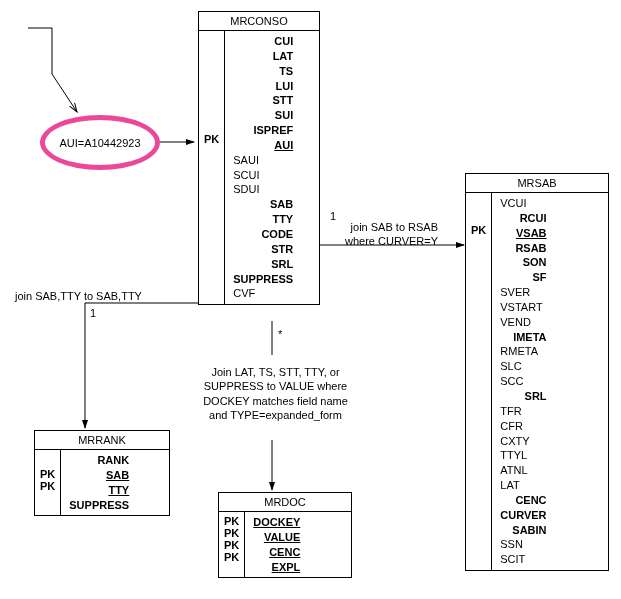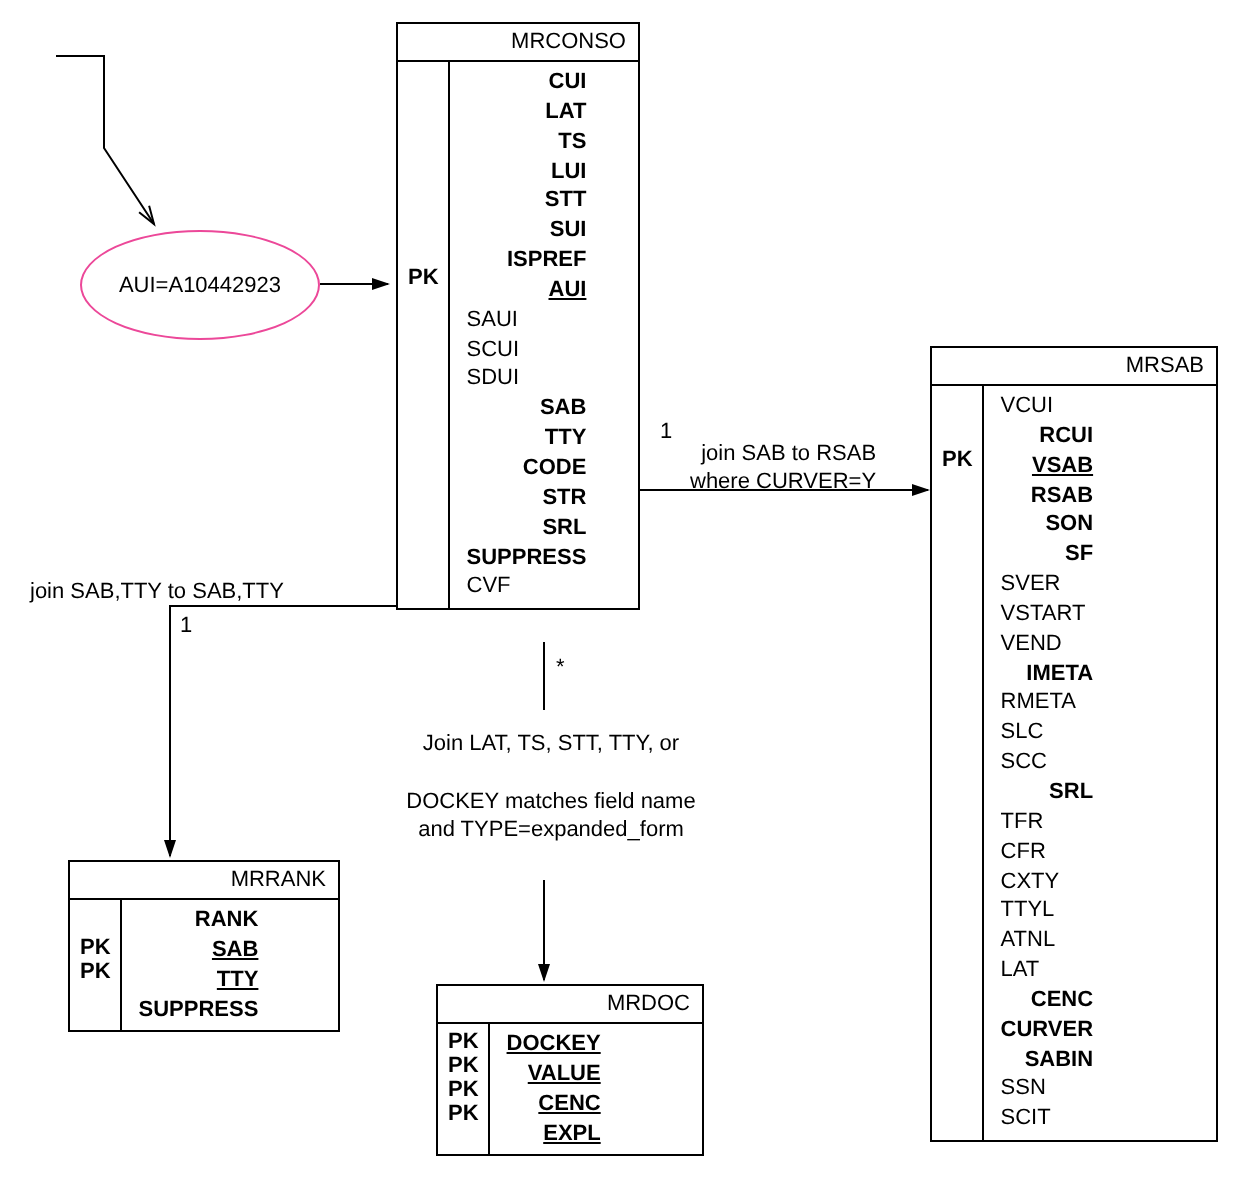--- a/index.html
+++ b/index.html
@@ -13,21 +13,21 @@
     width: 621px;
     height: 599px;
     position: relative;
   }
   .entity {
     position: absolute;
     border: 1px solid #000;
     background: #fff;
   }
   .entity-title {
-    text-align: right;
+    text-align: center;
     font-weight: normal;
     padding: 3px 6px;
     border-bottom: 1px solid #000;
     font-size: 11px;
   }
   .entity-body {
     display: flex;
   }
   .pk-col {
     border-right: 1px solid #000;
@@ -38,21 +38,21 @@
   .fields-col {
     padding: 3px 8px;
     font-size: 11px;
     line-height: 1.35;
   }
   .field { white-space: nowrap; }
   .bold { font-weight: bold; text-align: right; }
   .underline { text-decoration: underline; }
   .ellipse {
     position: absolute;
-    border: 1px solid #ec4899;
+    border: 5px solid #ec4899;
     border-radius: 50%;
     display: flex;
     align-items: center;
     justify-content: center;
     font-size: 11px;
     background: #fff;
   }
   .note {
     position: absolute;
     font-size: 11px;
@@ -201,20 +201,20 @@
 
 <div class="note" style="left:15px; top:289px; text-align:left;">join SAB,TTY to SAB,TTY</div>
 
 <div class="note" style="left:345px; top:220px; text-align:right;">
   <span>join SAB to RSAB</span><br>
   <span>where CURVER=Y</span>
 </div>
 
 <div class="note" style="left:188px; top:365px; width:175px;">
   <span>Join LAT, TS, STT, TTY, or</span><br>
-  <br>
+  <span>SUPPRESS to VALUE where</span><br>
   <span>DOCKEY matches field name</span><br>
   <span>and TYPE=expanded_form</span>
 </div>
 
 <div class="card" style="left:90px; top:307px;">1</div>
 <div class="card" style="left:330px; top:210px;">1</div>
 <div class="card" style="left:278px; top:328px;">*</div>
 
 </body></html>

